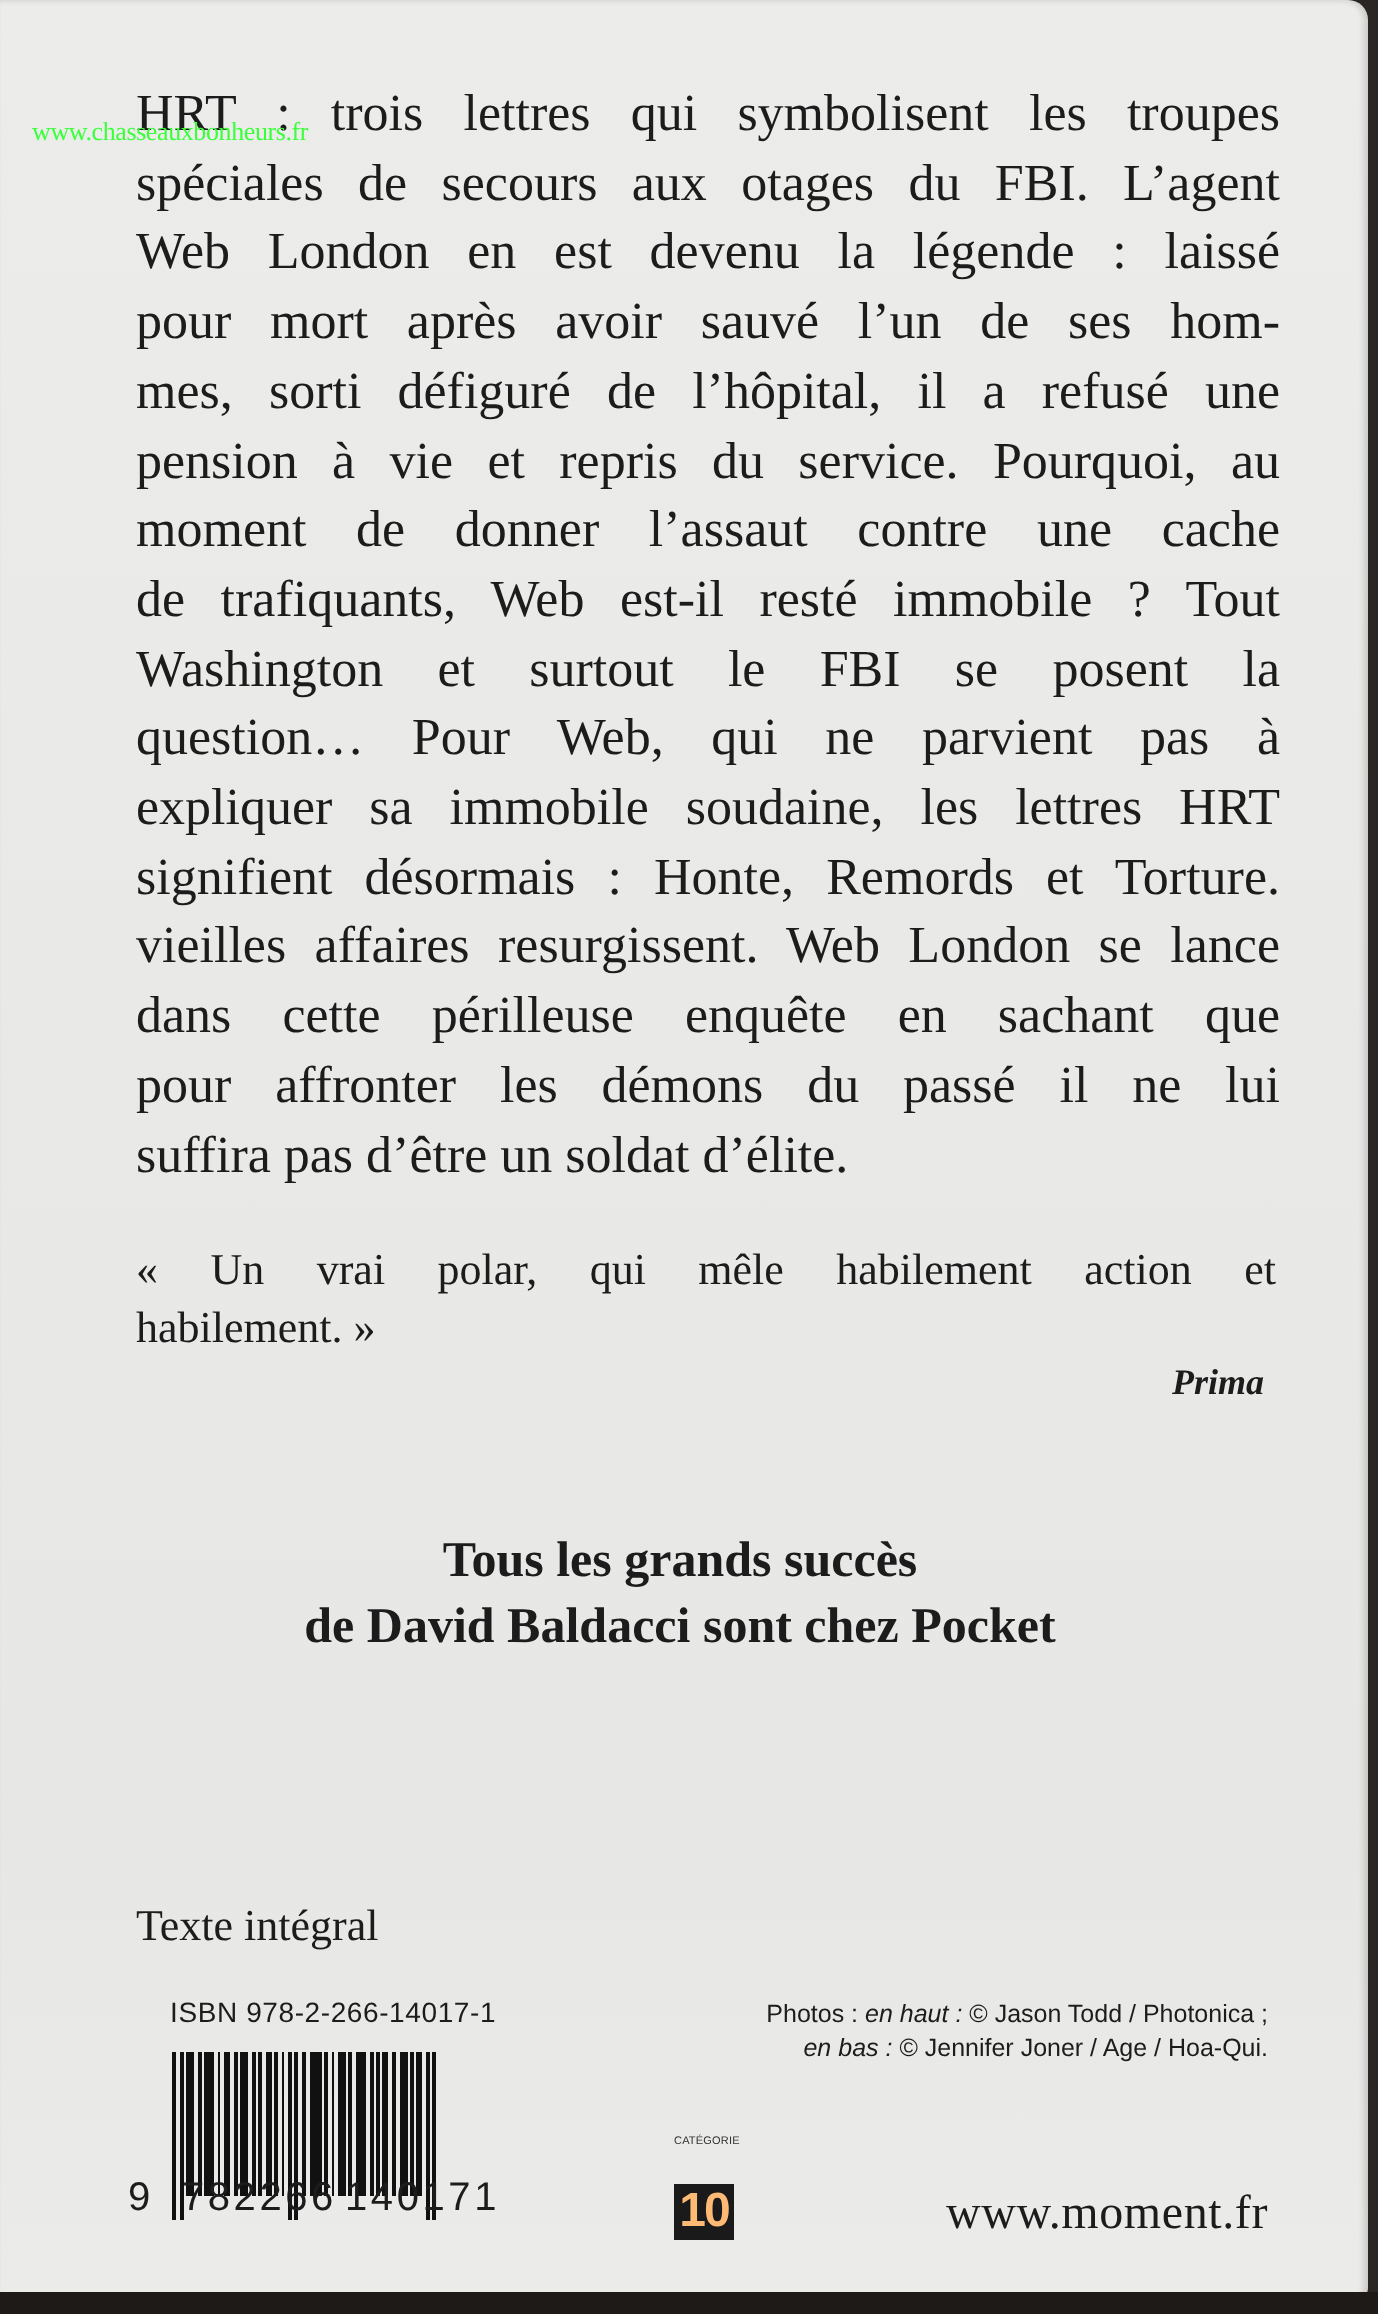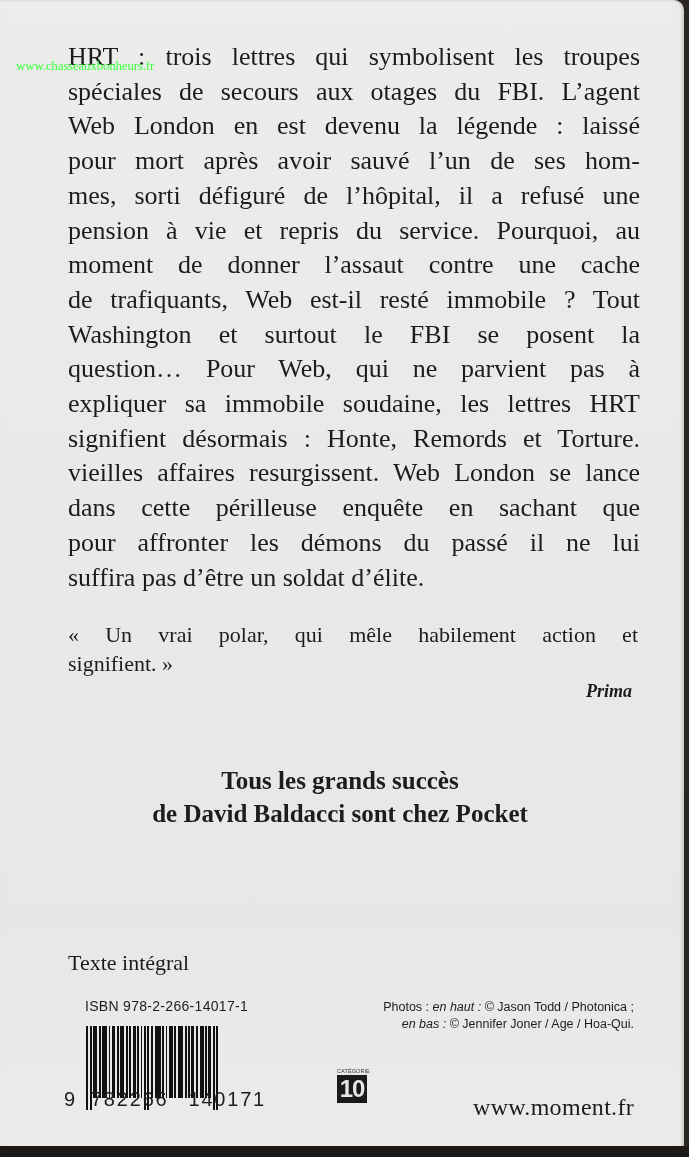--- a/index.html
+++ b/index.html
@@ -66,31 +66,31 @@
   }
   .barcode span { display: block; background: #111; height: 72px; margin-right: 1.6px; }
   .barcode span.guard { height: 84px; }
   .barcode-digits {
     position: absolute; left: 64px; top: 1088px;
     font-family: "Liberation Sans", "DejaVu Sans", sans-serif;
     font-size: 20px; color: #1c1c1c; letter-spacing: 1.8px;
     background: transparent;
   }
   .barcode-digits .lead { margin-right: 14px; }
-  .barcode-digits .mid { margin-left: 20px; }
+  .barcode-digits .mid { margin-left: 4px; }
   .category {
     position: absolute; left: 337px; top: 1068px; width: 30px;
     text-align: center;
   }
   .category .label {
     font-family: "Liberation Sans", "DejaVu Sans", sans-serif;
     font-size: 5.5px; color: #333; letter-spacing: 0.1px; display: block;
   }
   .category .num {
-    display: block; margin-top: 1px; background: #1a1a1a; color: #e5e5e5;
+    display: block; margin-top: 18px; background: #1a1a1a; color: #fdba74;
     font-family: "Liberation Sans", "DejaVu Sans", sans-serif;
     font-weight: bold; font-size: 24px; line-height: 28px; letter-spacing: -1px;
   }
   .website {
     position: absolute; right: 50px; top: 1094px;
     font-size: 24px; color: #1c1c1c; letter-spacing: 0.3px;
   }
   .bottom-edge {
     position: absolute; left: 0; top: 1146px; width: 689px; height: 11px;
     background: #1e1a18;
@@ -117,21 +117,21 @@
     <span class="line">expliquer sa immobile soudaine, les lettres HRT</span>
     <span class="line">signifient désormais : Honte, Remords et Torture.</span>
     <span class="line">vieilles affaires resurgissent. Web London se lance</span>
     <span class="line">dans cette périlleuse enquête en sachant que</span>
     <span class="line">pour affronter les démons du passé il ne lui</span>
     <span class="line last">suffira pas d’être un soldat d’élite.</span>
   </div>
 
   <div class="quote">
     <span class="line">« Un vrai polar, qui mêle habilement action et</span>
-    <span class="line last">signifient. »</span>
+    <span class="line last">habilement. »</span>
   </div>
   <div class="quote-source">Prima</div>
 
   <div class="promo">
     <div>Tous les grands succès</div>
     <div>de David Baldacci sont chez Pocket</div>
   </div>
 
   <div class="edition">Texte intégral</div>
   <div class="isbn">ISBN 978-2-266-14017-1</div>

